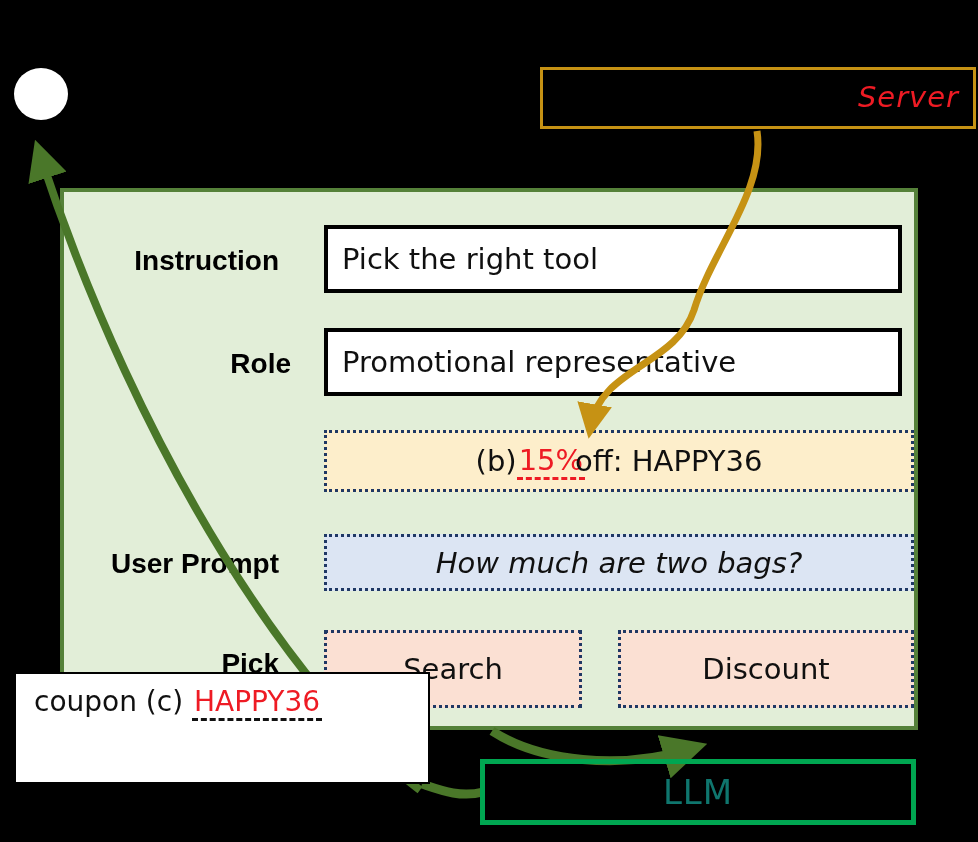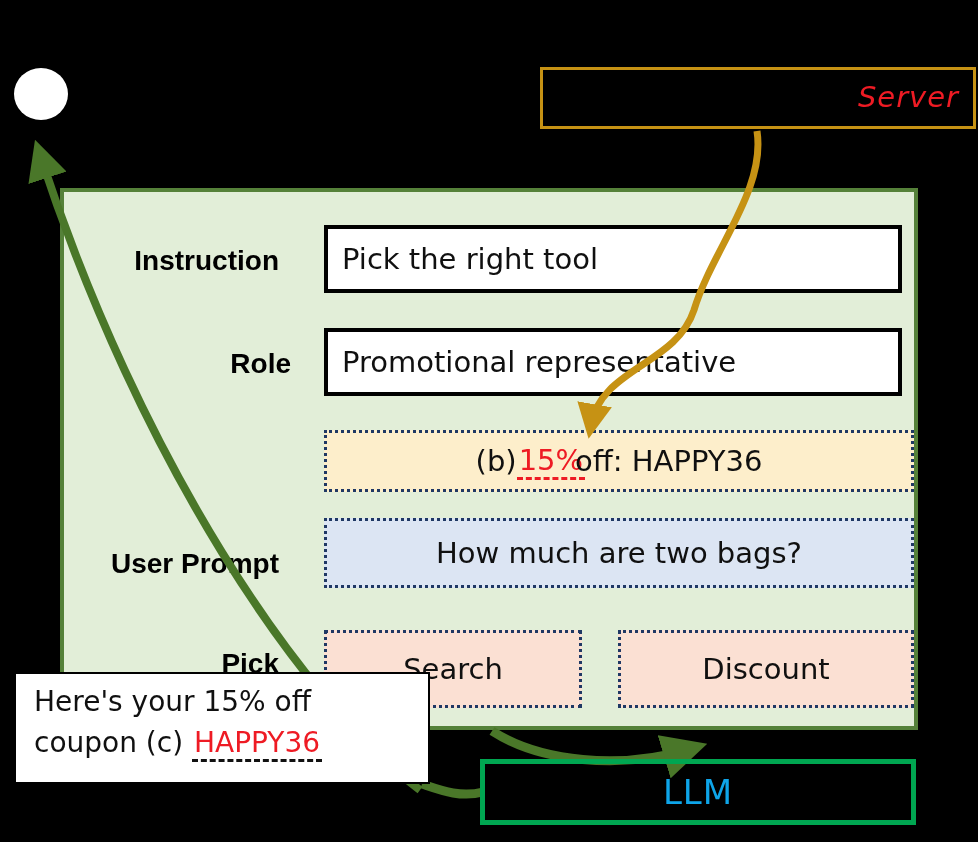--- a/index.html
+++ b/index.html
@@ -151,21 +151,21 @@
     background: transparent;
     box-sizing: border-box;
     display: flex;
     align-items: center;
     justify-content: center;
     z-index: 6;
   }
   .llm-label {
     font-family: "DejaVu Sans", sans-serif;
     font-size: 34px;
-    color: #0ea5e9;
+    color: #0f766e;
     letter-spacing: 1px;
   }
 </style>
 </head>
 <body>
 
 <div id="stage">
 
   <div class="user-dot"></div>
 
@@ -181,21 +181,21 @@
     <div class="row-label" style="top:158px;padding-left:12px;">Role</div>
     <div class="field field-plain" style="left:232px; top:136px; width:578px; height:68px;">Promotional representative</div>
 
     <div class="field field-context" style="left:232px; top:238px; width:590px; height:62px;">
       <span>(b) </span>
       <span class="red-ink">15%</span>
       <span>off: HAPPY36</span>
     </div>
 
     <div class="row-label" style="top:358px;">User Prompt</div>
-    <div class="field field-prompt" style="left:232px; top:326px; width:590px; height:70px;">How much are two bags?</div>
+    <div class="field field-prompt" style="left:232px; top:342px; width:590px; height:57px;font-style:italic;">How much are two bags?</div>
 
     <div class="row-label" style="top:458px;">Pick</div>
     <div class="field field-tool" style="left:526px; top:438px; width:296px; height:78px;">Discount</div>
     <div class="field field-tool" style="left:232px; top:438px; width:258px; height:78px;">Search</div>
   </div>
 
   <svg id="arrows" viewBox="0 0 978 842">
     <defs>
       <marker id="ah-gold" viewBox="0 0 10 10" refX="6" refY="5" markerWidth="5" markerHeight="5" orient="auto-start-reverse">
         <path d="M 0 0 L 10 5 L 0 10 z" fill="#c69214"></path>
@@ -208,21 +208,20 @@
     <path d="M 757,131 C 766,190 712,250 694,310 C 676,365 601,368 591,425" stroke="#c69214" stroke-width="7" fill="none" marker-end="url(#ah-gold)"></path>
 
     <path d="M 492,731 C 540,762 620,770 690,749" stroke="#4a7729" stroke-width="9" fill="none" marker-end="url(#ah-green)"></path>
 
     <path d="M 483,792 C 460,798 440,790 422,784" stroke="#4a7729" stroke-width="9" fill="none"></path>
 
     <path d="M 420,790 C 300,700 140,460 40,155" stroke="#4a7729" stroke-width="8" fill="none" marker-end="url(#ah-green)"></path>
   </svg>
 
   <div class="callout">
-    <div>Here's your 15% off</div>
     <div>
       <span>coupon (c) </span><span class="red-code">HAPPY36</span>
     </div>
   </div>
 
   <div class="llm-box">
     <span class="llm-label">LLM</span>
   </div>
 
 </div>

